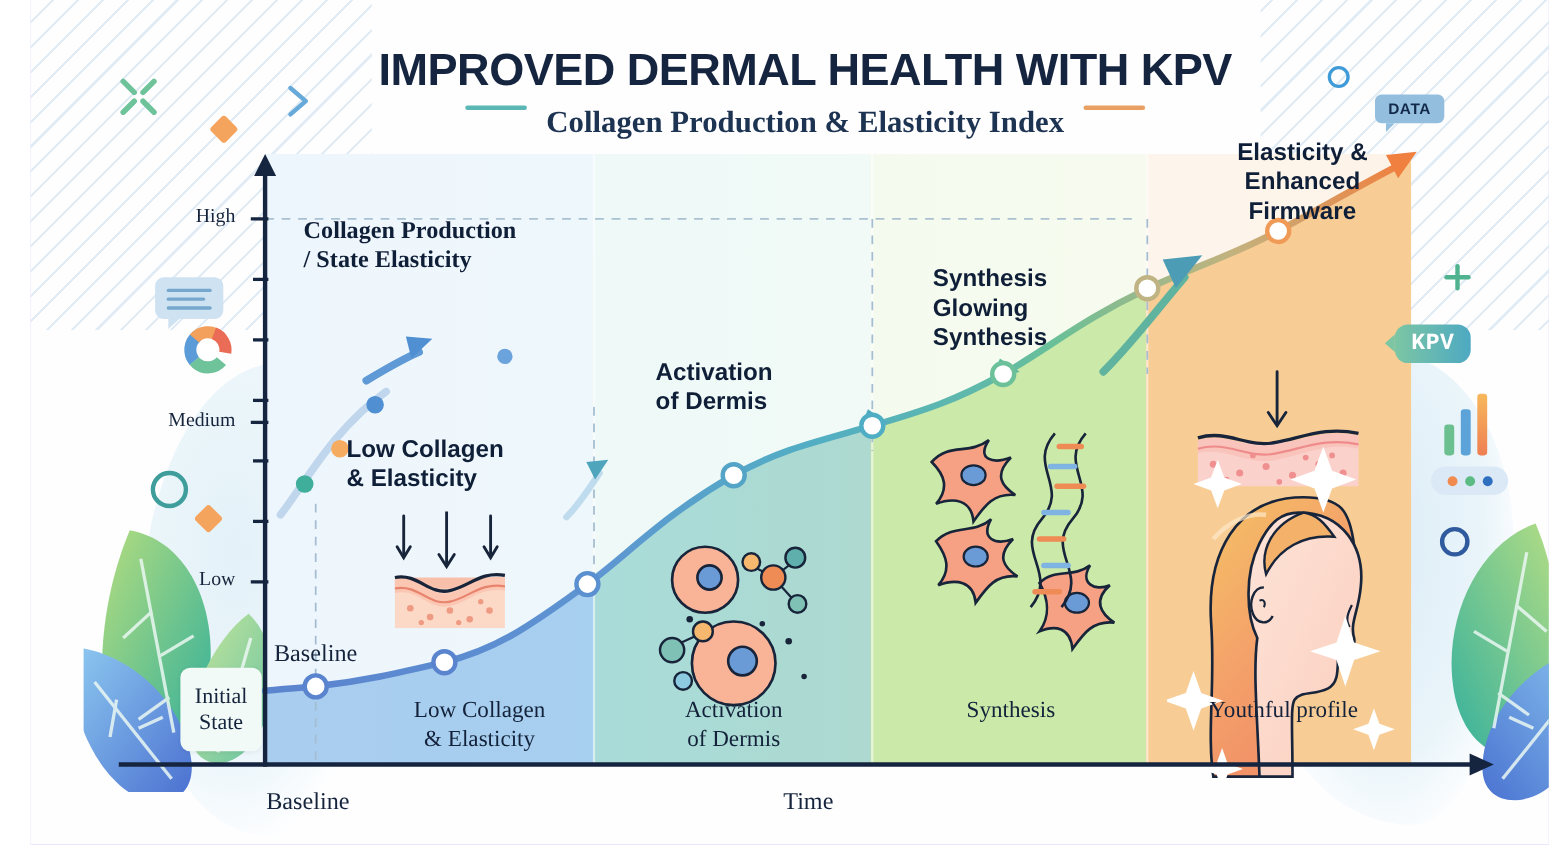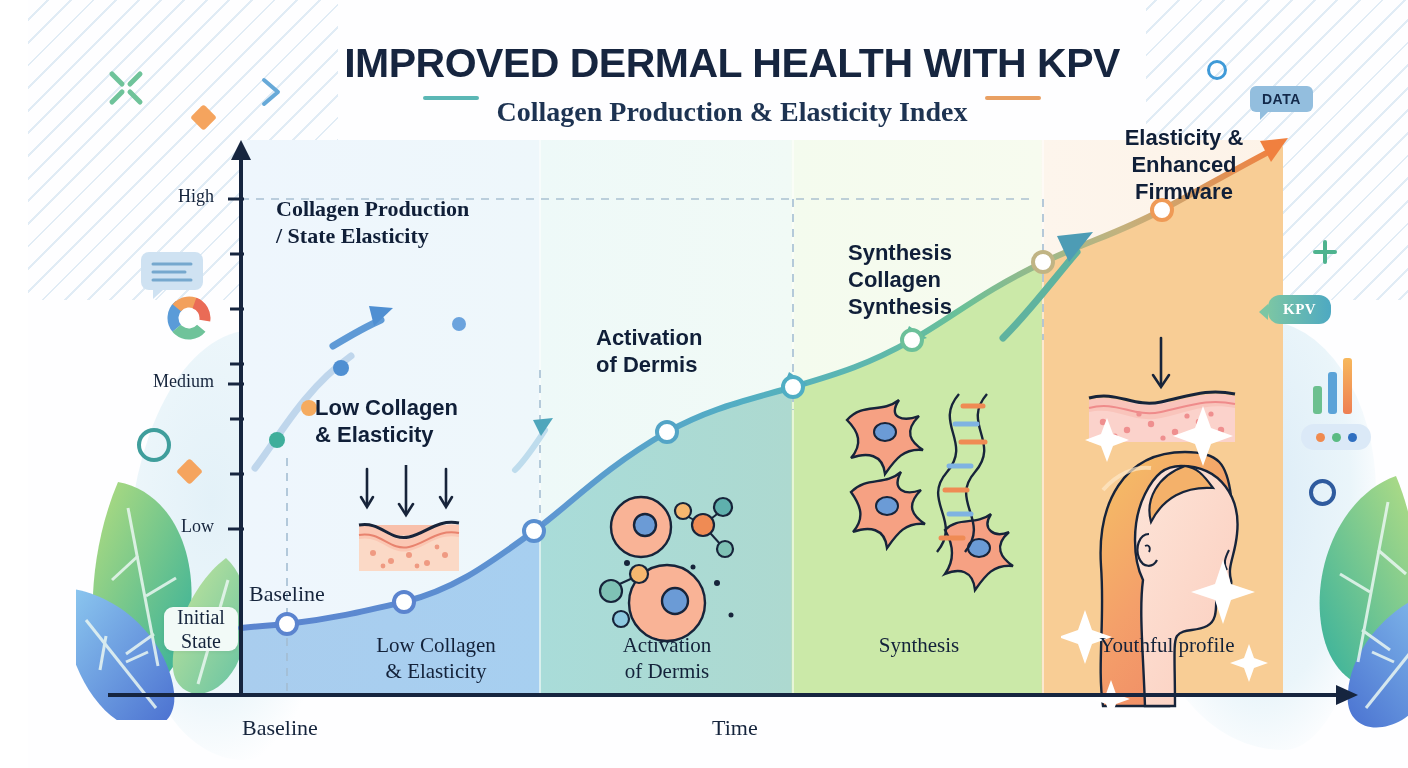--- a/index.html
+++ b/index.html
@@ -43,38 +43,38 @@
   
   .stage-top{position:absolute;font-size:22px;font-weight:700;color:#101f38;
     line-height:1.22;font-family:"Liberation Sans",sans-serif;}
   
   .stage-bot{position:absolute;font-size:21px;color:#13223a;text-align:center;
     line-height:1.25;font-family:"Liberation Serif",serif;}
 
   .axis-title{position:absolute;font-size:22px;font-weight:700;color:#101f38;
     line-height:1.22;font-family:Liberation Serif, serif;}
 
-  .initial-box{position:absolute;left:136px;top:607px;width:74px;height:44px;
+  .initial-box{position:absolute;left:136px;top:607px;width:74px;height:76px;
     background:#f2faf7;border-radius:9px;display:flex;flex-direction:column;
     align-items:center;justify-content:center;font-size:20px;color:#15243c;
     line-height:1.2;font-family:"Liberation Serif",serif;
     box-shadow:0 1px 4px rgba(0,0,0,.06);}
 
   .baseline-txt{position:absolute;left:221px;top:581px;font-size:22px;color:#15243c;
     font-family:"Liberation Serif",serif;}
 
   
   .badge-data{position:absolute;left:1222px;top:86px;background:#93bede;color:#13294a;
     font-size:14px;font-weight:700;letter-spacing:.5px;padding:5px 12px;border-radius:6px;
     font-family:"Liberation Sans",sans-serif;}
   .badge-data:after{content:"";position:absolute;left:10px;bottom:-8px;border-width:8px 8px 0 0;
     border-style:solid;border-color:#93bede transparent transparent transparent;}
   .badge-kpv{position:absolute;left:1240px;top:295px;background:linear-gradient(90deg,#7cc6a4,#4ea9c2);
-    color:#fff;font-size:15px;font-weight:700;letter-spacing:.5px;padding:6px 15px;border-radius:12px;
-    font-family:Liberation Serif, serif;}
+    color:#fff;font-size:21px;font-weight:700;letter-spacing:.5px;padding:6px 15px;border-radius:12px;
+    font-family:Liberation Mono, monospace;}
   .badge-kpv:before{content:"";position:absolute;left:-9px;top:9px;border-width:8px 9px 8px 0;
     border-style:solid;border-color:transparent #7cc6a4 transparent transparent;}
 
   
   .deco{position:absolute;}
   .dot-ring{border-radius:50%;border-style:solid;}
   .diamond{transform:rotate(45deg);}
   .bubble{background:#cfe2f2;border-radius:8px;}
   .bubble:after{content:"";position:absolute;left:12px;bottom:-9px;border-width:9px 10px 0 0;
     border-style:solid;border-color:#cfe2f2 transparent transparent transparent;}
@@ -417,21 +417,21 @@
     <div class="stage-top" style="left:74px;top:255px;">
       <div>Low Collagen</div>
       <div>&amp; Elasticity</div>
     </div>
     <div class="stage-top" style="left:355px;top:185px;">
       <div>Activation</div>
       <div>of Dermis</div>
     </div>
     <div class="stage-top" style="left:607px;top:100px;">
       <div>Synthesis</div>
-      <div>Collagen</div>
+      <div>Glowing</div>
       <div>Synthesis</div>
     </div>
     <div class="stage-top" style="left:858px;top:-15px;text-align:center;width:170px;">
       <div>Elasticity &amp;</div>
       <div>Enhanced</div>
       <div>Firmware</div>
     </div>
 
     <div class="stage-bot" style="left:90px;top:492px;width:210px;">
       <div>Low Collagen</div>

